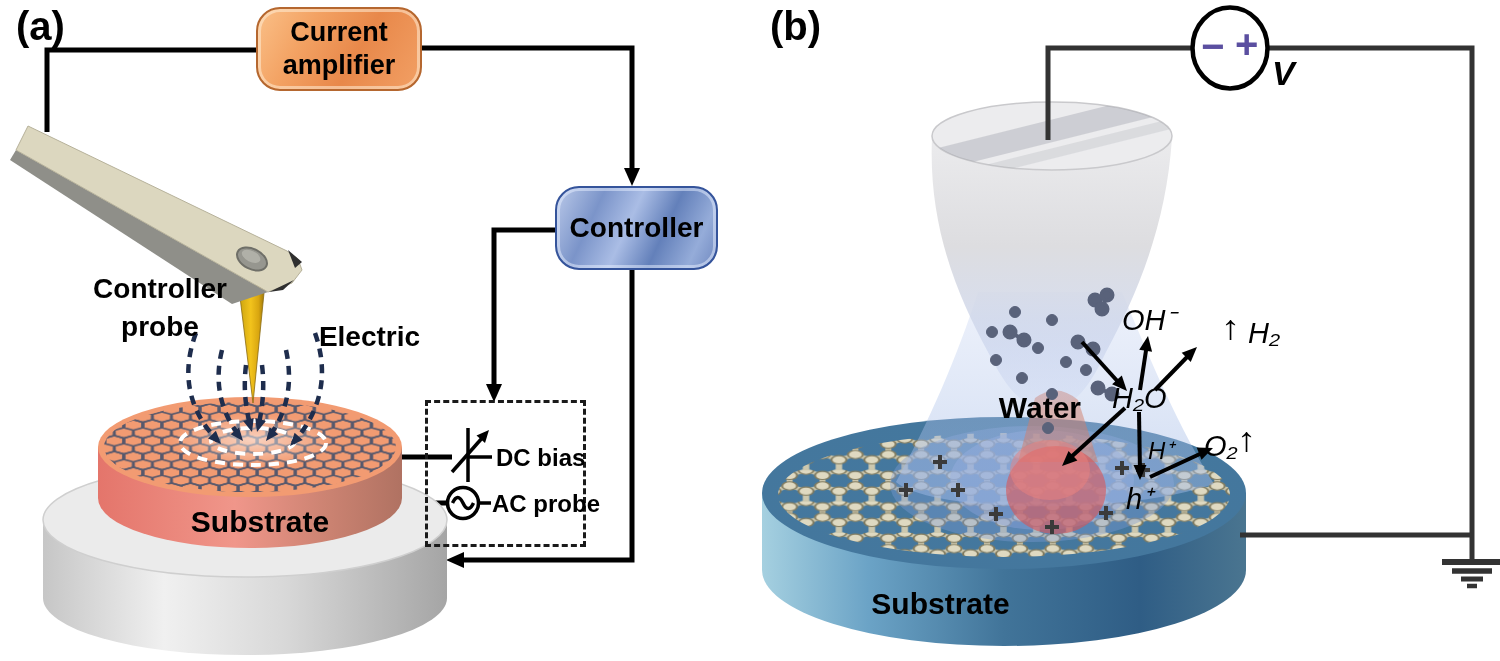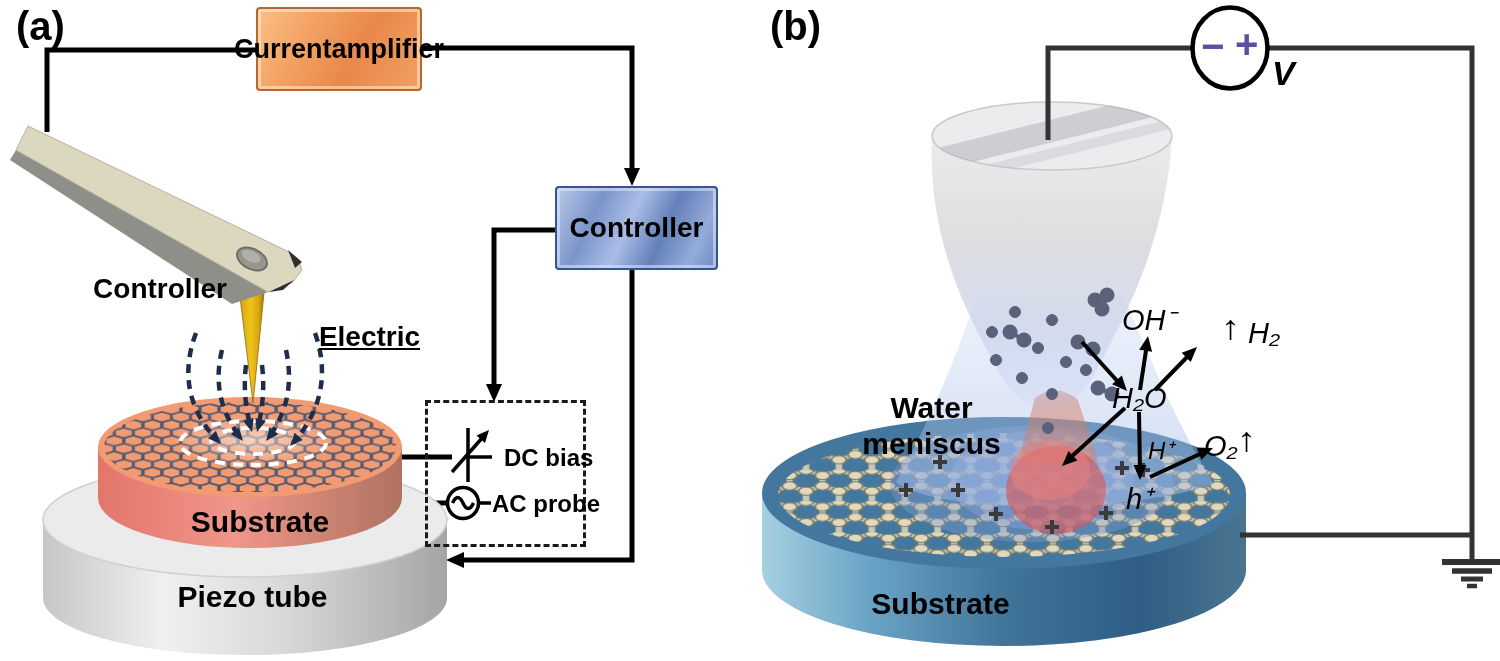--- a/index.html
+++ b/index.html
@@ -4,22 +4,22 @@
 <style>
   html,body{margin:0;padding:0;background:#fff;}
   #canvas{position:relative;width:1500px;height:661px;background:#fff;overflow:hidden;
           font-family:"Liberation Sans",sans-serif;}
   #scene{position:absolute;left:0;top:0;}
   .lbl{position:absolute;color:#000;white-space:nowrap;}
   .panel-tag{font-size:40px;font-weight:bold;}
   .big-lbl{font-size:30px;font-weight:bold;text-align:center;}
   .mid-lbl{font-size:28px;font-weight:bold;text-align:center;line-height:38px;}
   .chem{font-style:italic;font-size:29px;}
-  .box{position:absolute;display:flex;flex-direction:row;align-items:center;justify-content:center;
-       border-radius:4px;font-weight:bold;color:#000;text-align:center;}
+  .box{position:absolute;display:flex;flex-direction:column;align-items:center;justify-content:center;
+       border-radius:24px;font-weight:bold;color:#000;text-align:center;}
   #amp-box{left:256px;top:7px;width:162px;height:80px;font-size:27px;line-height:33px;
        background:linear-gradient(120deg,#fac088 0%,#f3a263 30%,#e8884a 60%,#f2a065 100%);
        border:2px solid #b5672f;box-shadow:inset 0 0 0 3px rgba(255,236,214,.55);}
   #ctrl-box{left:555px;top:186px;width:159px;height:80px;font-size:28px;
        background:linear-gradient(115deg,#bac9e9 0%,#7b94c9 25%,#aabde5 45%,#62080px;
        #6380ba 65%,#95acd9 85%,#7089c0 100%);
        background:linear-gradient(115deg,#bac9e9 0%,#7b94c9 25%,#aabde5 45%,#6380ba 65%,#95acd9 85%,#7089c0 100%);
        border:2px solid #35549b;box-shadow:inset 0 0 0 3px rgba(232,240,255,.5);text-align:center;}
   #bias-box{position:absolute;left:425px;top:400px;width:155px;height:141px;
        border:3px dashed #1a1a1a;}
@@ -282,40 +282,39 @@
 
 <div class="box" id="amp-box">
   <span>Current</span>
   <span>amplifier</span>
 </div>
 <div class="box" id="ctrl-box">
   <span>Controller</span>
 </div>
 
 <div id="bias-box"></div>
-<div class="lbl bias-lbl" style="left:496px;top:444px;margin-left:8px;">DC bias</div>
+<div class="lbl bias-lbl" style="left:496px;top:444px;">DC bias</div>
 <div class="lbl bias-lbl" style="left:492px;top:490px;">AC probe</div>
 
 <div class="lbl mid-lbl" style="left:60px;top:270px;width:200px;">
   <div>Controller</div>
-</div>
-<div class="lbl mid-lbl" style="left:272px;top:320px;width:195px;line-height:34px;text-decoration:underline;">
+  <div>probe</div>
+</div>
+<div class="lbl mid-lbl" style="left:272px;top:320px;width:195px;line-height:34px;">
   <div>Electric</div>
 </div>
 
 <div class="lbl big-lbl" style="left:160px;top:505px;width:200px;">Substrate</div>
-<div class="lbl big-lbl" style="left:160px;top:580px;width:185px;">Piezo tube</div>
 
 <span class="vsign" style="left:1201px;top:26px;">−</span>
 <span class="vsign" style="left:1235px;top:24px;">+</span>
 <div class="lbl" id="v-label" style="left:1272px;top:54px;">V</div>
 
-<div class="lbl big-lbl" style="left:829px;top:390px;width:205px;line-height:36px;">
+<div class="lbl big-lbl" style="left:876px;top:390px;width:205px;line-height:36px;text-align:right;">
   <div>Water</div>
-  <div>meniscus</div>
 </div>
 <div class="lbl big-lbl" style="left:838px;top:587px;width:205px;">Substrate</div>
 
 <div class="lbl chem" style="left:1122px;top:299px;">OH⁻</div>
 <div class="lbl chem" style="left:1248px;top:317px;">H₂</div>
 <span class="gas-arrow" style="left:1222px;top:308px;">↑</span>
 <div class="lbl chem" style="left:1112px;top:382px;">H₂O</div>
 <div class="lbl chem" style="left:1148px;top:433px;font-size:24px;">H⁺</div>
 <div class="lbl chem" style="left:1204px;top:430px;">O₂</div>
 <span class="gas-arrow" style="left:1238px;top:420px;">↑</span>

